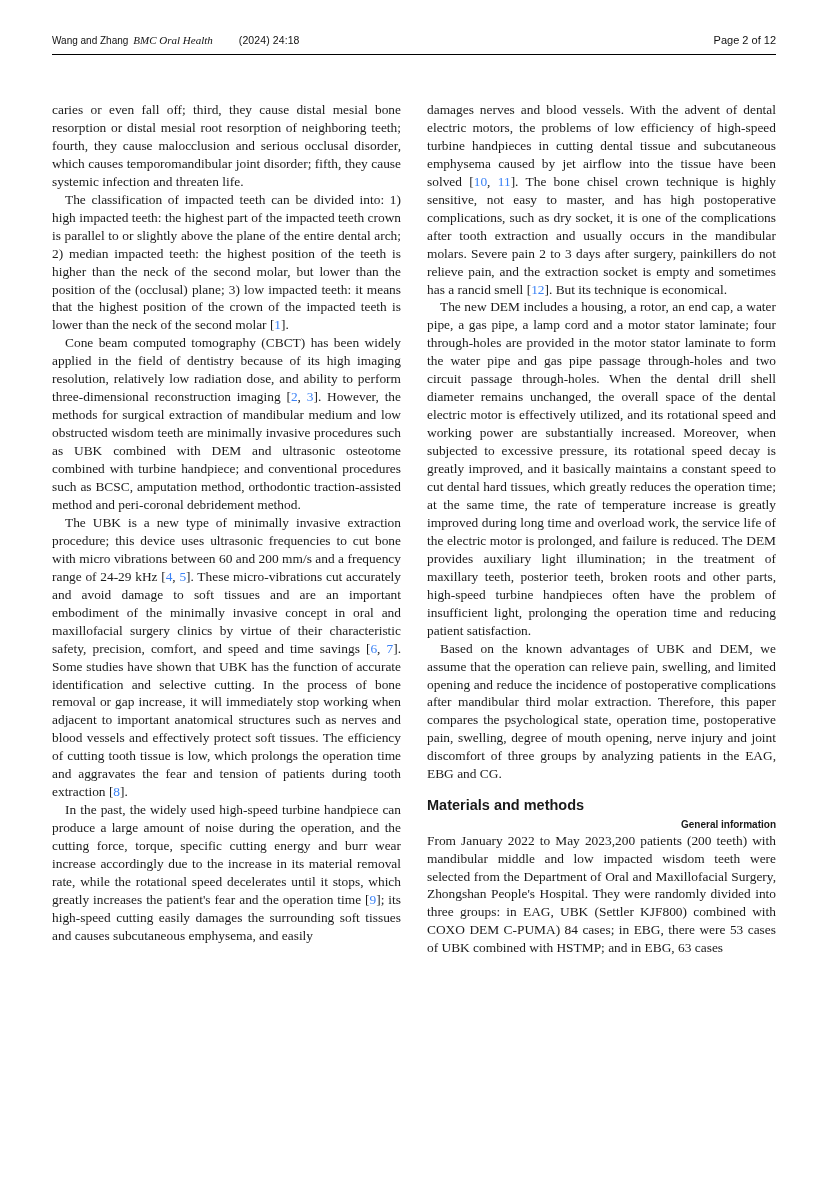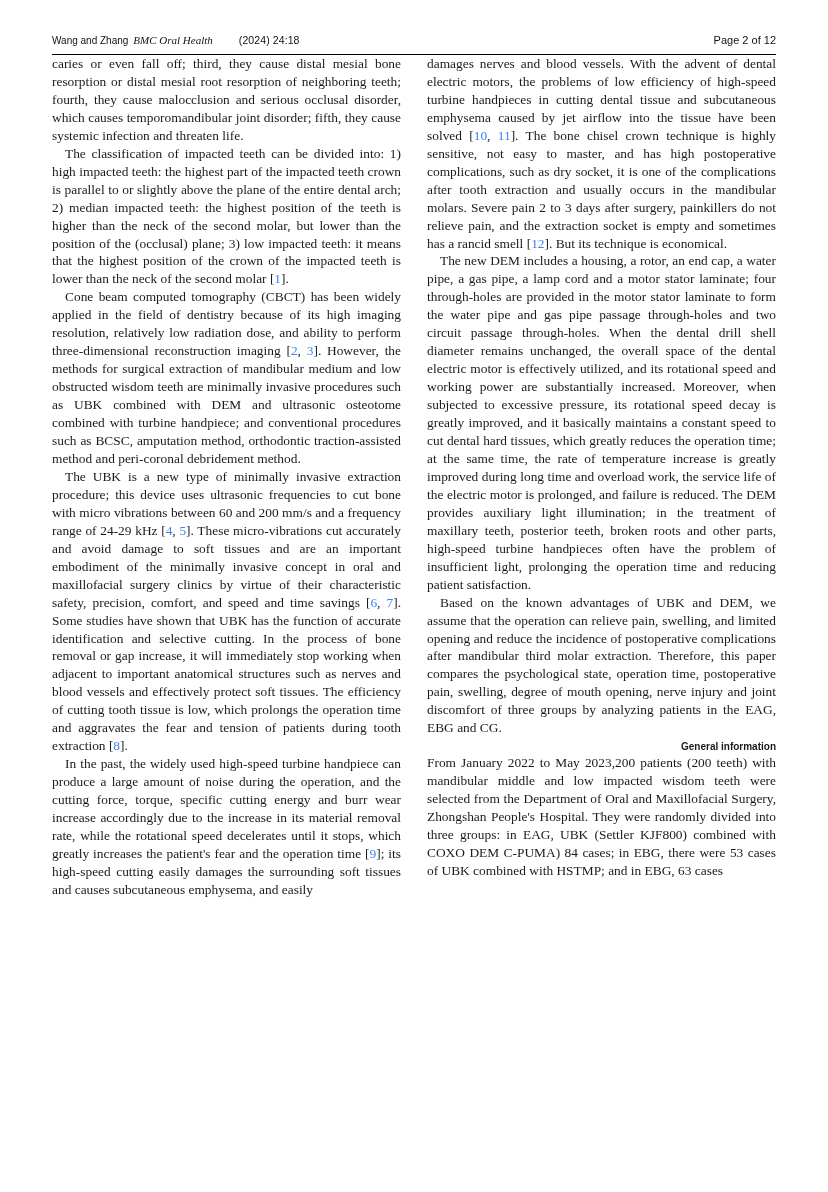--- a/index.html
+++ b/index.html
@@ -45,20 +45,21 @@
     padding-left: 39px;
   }
   .rule {
     border: 0;
     border-top: 1px solid #000;
     margin: 3px 0 0 0;
   }
   .columns {
     display: flex;
     gap: 26px;
+    margin-top: 46px;
   }
   .col {
     width: 360px;
     font-size: 13.4px;
     line-height: 1.34;
     text-align: justify;
     -webkit-hyphens: auto;
     hyphens: auto;
   }
   p.para {
@@ -106,18 +107,19 @@
         <p class="para noindent"><span>caries or even fall off; third, they cause distal mesial bone resorption or distal mesial root resorption of neighboring teeth; fourth, they cause malocclusion and serious occlusal disorder, which causes temporomandibular joint disorder; fifth, they cause systemic infection and threaten life.</span></p>
         <p class="para"><span>The classification of impacted teeth can be divided into: 1) high impacted teeth: the highest part of the impacted teeth crown is parallel to or slightly above the plane of the entire dental arch; 2) median impacted teeth: the highest position of the teeth is higher than the neck of the second molar, but lower than the position of the (occlusal) plane; 3) low impacted teeth: it means that the highest position of the crown of the impacted teeth is lower than the neck of the second molar [</span><span class="lnk">1</span><span>].</span></p>
         <p class="para"><span>Cone beam computed tomography (CBCT) has been widely applied in the field of dentistry because of its high imaging resolution, relatively low radiation dose, and ability to perform three-dimensional reconstruction imaging [</span><span class="lnk">2</span><span>, </span><span class="lnk">3</span><span>]. However, the methods for surgical extraction of mandibular medium and low obstructed wisdom teeth are minimally invasive procedures such as UBK combined with DEM and ultrasonic osteotome combined with turbine handpiece; and conventional procedures such as BCSC, amputation method, orthodontic traction-assisted method and peri-coronal debridement method.</span></p>
         <p class="para"><span>The UBK is a new type of minimally invasive extraction procedure; this device uses ultrasonic frequencies to cut bone with micro vibrations between 60 and 200</span><span> mm/s and a frequency range of 24-29</span><span> kHz [</span><span class="lnk">4</span><span>, </span><span class="lnk">5</span><span>]. These micro-vibrations cut accurately and avoid damage to soft tissues and are an important embodiment of the minimally invasive concept in oral and maxillofacial surgery clinics by virtue of their characteristic safety, precision, comfort, and speed and time savings [</span><span class="lnk">6</span><span>, </span><span class="lnk">7</span><span>]. Some studies have shown that UBK has the function of accurate identification and selective cutting. In the process of bone removal or gap increase, it will immediately stop working when adjacent to important anatomical structures such as nerves and blood vessels and effectively protect soft tissues. The efficiency of cutting tooth tissue is low, which prolongs the operation time and aggravates the fear and tension of patients during tooth extraction [</span><span class="lnk">8</span><span>].</span></p>
         <p class="para"><span>In the past, the widely used high-speed turbine handpiece can produce a large amount of noise during the operation, and the cutting force, torque, specific cutting energy and burr wear increase accordingly due to the increase in its material removal rate, while the rotational speed decelerates until it stops, which greatly increases the patient's fear and the operation time [</span><span class="lnk">9</span><span>]; its high-speed cutting easily damages the surrounding soft tissues and causes subcutaneous emphysema, and easily</span></p>
       </div>
     <div class="col" id="col-right">
         <p class="para noindent"><span>damages nerves and blood vessels. With the advent of dental electric motors, the problems of low efficiency of high-speed turbine handpieces in cutting dental tissue and subcutaneous emphysema caused by jet airflow into the tissue have been solved [</span><span class="lnk">10</span><span>, </span><span class="lnk">11</span><span>]. The bone chisel crown technique is highly sensitive, not easy to master, and has high postoperative complications, such as dry socket, it is one of the complications after tooth extraction and usually occurs in the mandibular molars. Severe pain 2 to 3</span><span> days after surgery, painkillers do not relieve pain, and the extraction socket is empty and sometimes has a rancid smell [</span><span class="lnk">12</span><span>]. But its technique is economical.</span></p>
         <p class="para"><span>The new DEM includes a housing, a rotor, an end cap, a water pipe, a gas pipe, a lamp cord and a motor stator laminate; four through-holes are provided in the motor stator laminate to form the water pipe and gas pipe passage through-holes and two circuit passage through-holes. When the dental drill shell diameter remains unchanged, the overall space of the dental electric motor is effectively utilized, and its rotational speed and working power are substantially increased. Moreover, when subjected to excessive pressure, its rotational speed decay is greatly improved, and it basically maintains a constant speed to cut dental hard tissues, which greatly reduces the operation time; at the same time, the rate of temperature increase is greatly improved during long time and overload work, the service life of the electric motor is prolonged, and failure is reduced. The DEM provides auxiliary light illumination; in the treatment of maxillary teeth, posterior teeth, broken roots and other parts, high-speed turbine handpieces often have the problem of insufficient light, prolonging the operation time and reducing patient satisfaction.</span></p>
         <p class="para"><span>Based on the known advantages of UBK and DEM, we assume that the operation can relieve pain, swelling, and limited opening and reduce the incidence of postoperative complications after mandibular third molar extraction. Therefore, this paper compares the psychological state, operation time, postoperative pain, swelling, degree of mouth opening, nerve injury and joint discomfort of three groups by analyzing patients in the EAG, EBG and CG.</span></p>
+        <h2 class="sec">Materials and methods</h2>
         <h3 class="subsec">General information</h3>
         <p class="para noindent"><span>From January 2022 to May 2023,200 patients (200 teeth) with mandibular middle and low impacted wisdom teeth were selected from the Department of Oral and Maxillofacial Surgery, Zhongshan People's Hospital. They were randomly divided into three groups: in EAG, UBK (Settler KJF800) combined with COXO DEM C-PUMA) 84 cases; in EBG, there were 53 cases of UBK combined with HSTMP; and in EBG, 63 cases</span></p>
       </div>
   </div>
 
 </div>
 
 </body></html>

